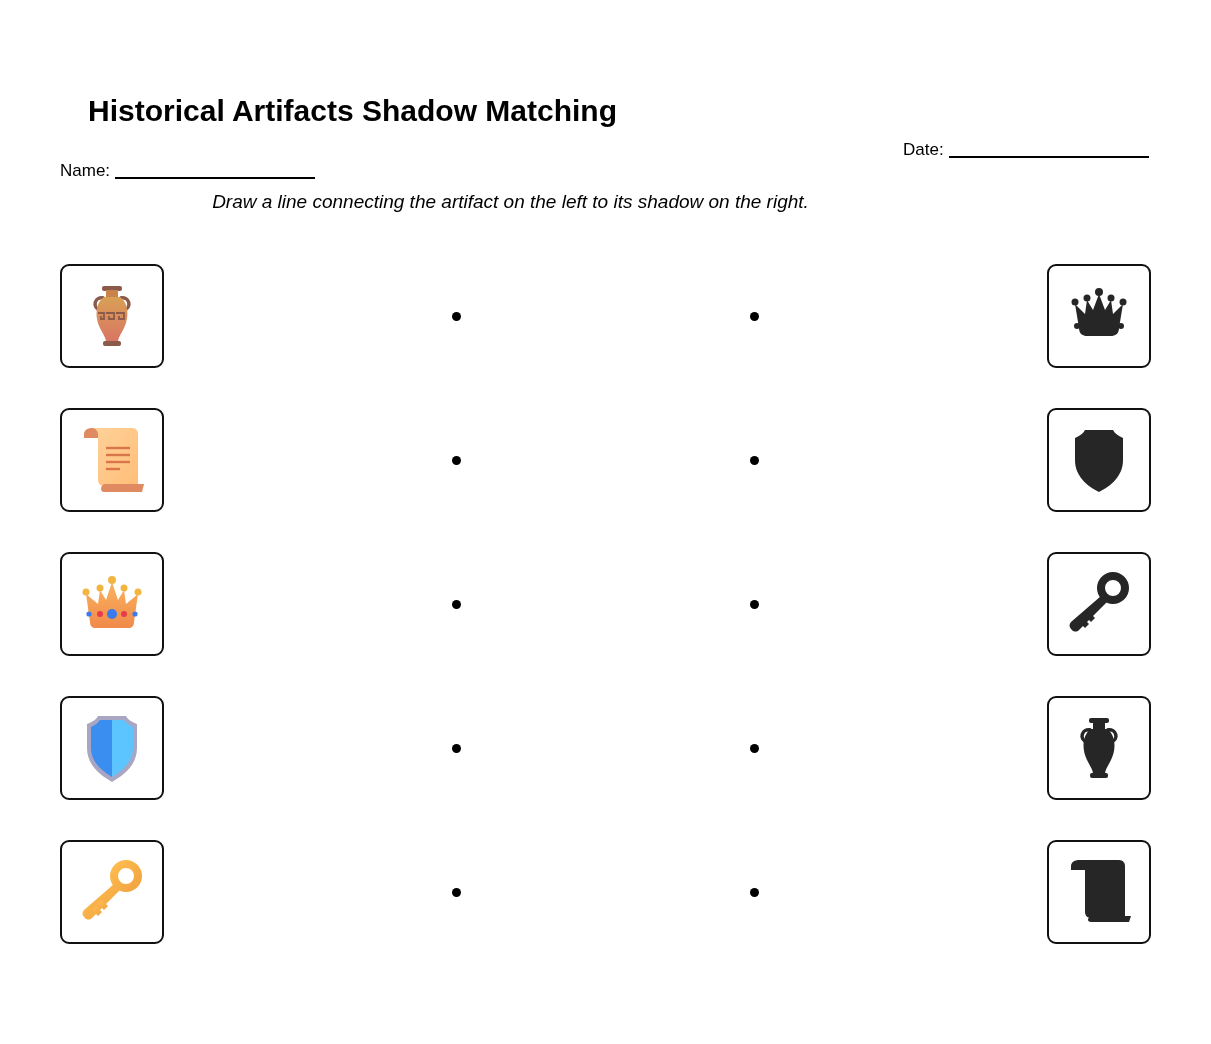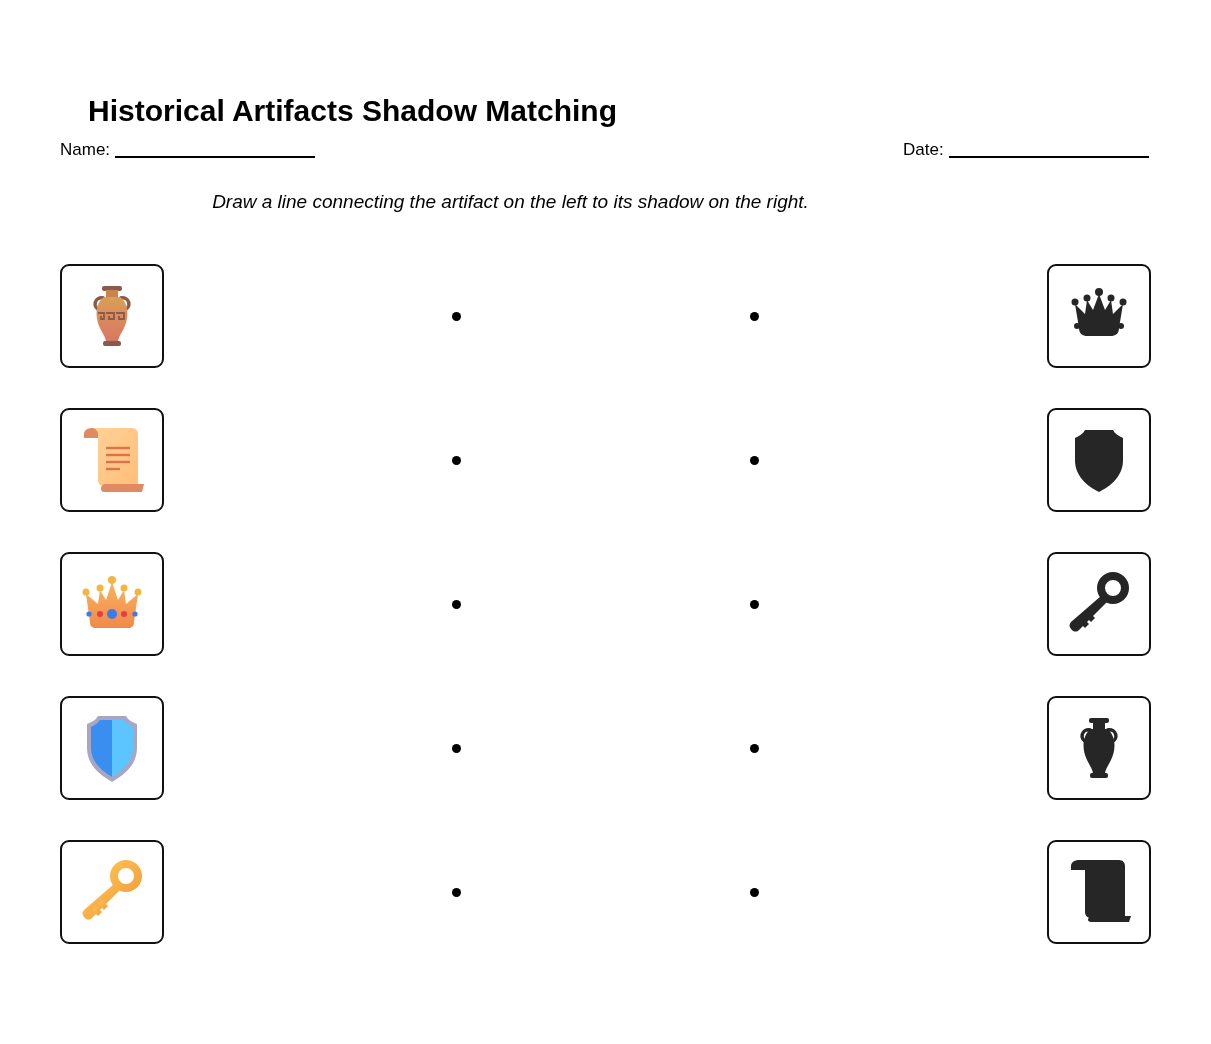--- a/index.html
+++ b/index.html
@@ -7,21 +7,21 @@
       width: 1211px; height: 1044px; position: relative; overflow: hidden;
       font-family: "Liberation Sans", "DejaVu Sans", sans-serif; color: #000;
     }
     .title {
       position: absolute; left: 76px; top: 80px;
       font-size: 30px; font-weight: bold; margin: 12px; line-height: 38px;
     }
     .field { position: absolute; top: 139px; font-size: 17px; line-height: 22px; display: flex; align-items: flex-end; }
     .field .label { margin-right: 5px; }
     .field .line { border-bottom: 2px solid #000; height: 0; margin-bottom: 3px; }
-    .name-field { left: 60px; }
+    .name-field { left: 60px; margin-top: 21px; }
     .name-field .line { width: 200px; }
     .date-field { left: 903px; align-items: flex-end; }
     .date-field .line { width: 200px; }
     .instructions {
       position: absolute; left: 0; width: 1021px; top: 190px; text-align: center;
       font-style: italic; font-size: 19px; line-height: 24px;
     }
     .row { position: absolute; left: 0; width: 1211px; height: 104px; }
     .box {
       position: absolute; top: 0; width: 100px; height: 100px;

